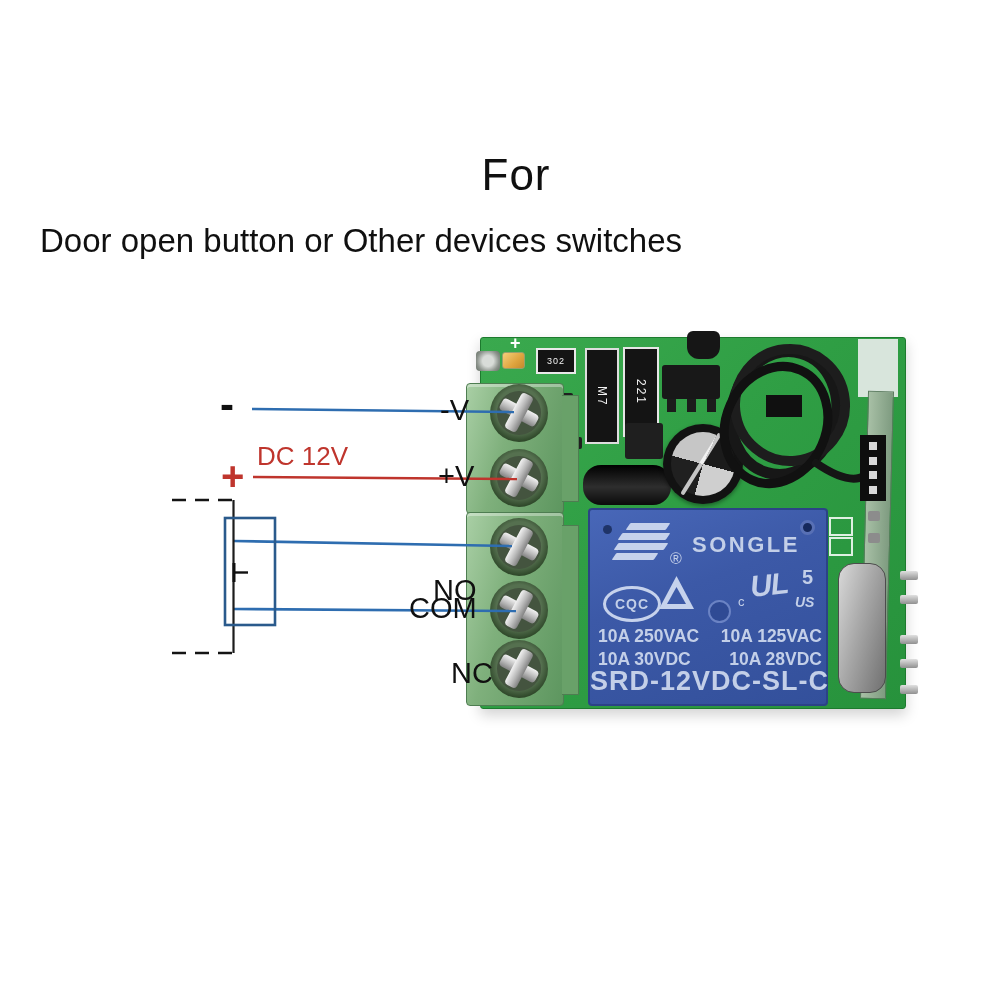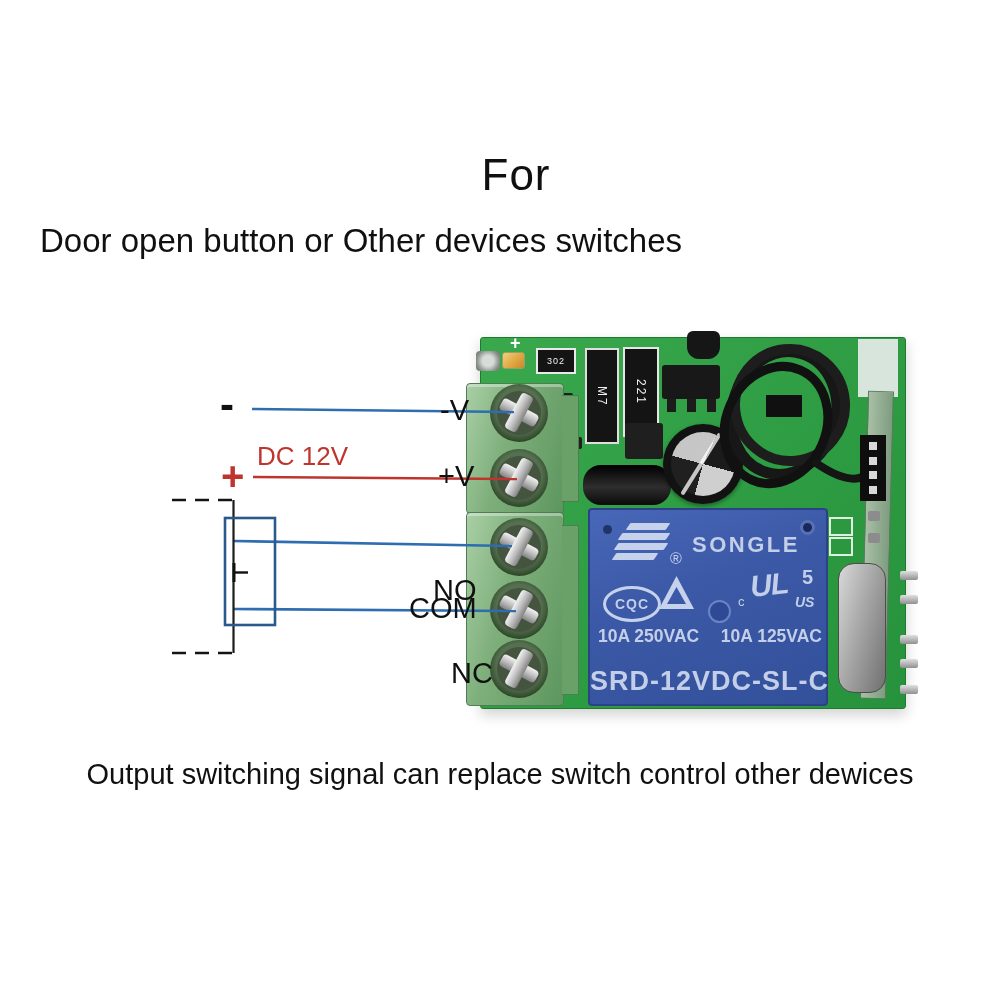--- a/index.html
+++ b/index.html
@@ -104,21 +104,20 @@
   .rrow1{top:116px;} .rrow2{top:139px;}
   .rmodel{left:0;top:156px;width:100%;text-align:right;font-size:27px;font-weight:700;letter-spacing:1px;white-space:nowrap;}
 </style>
 </head>
 <body>
 
 <div class="stage">
 
   <div class="abs title">For</div>
   <div class="abs subtitle">Door open button or Other devices switches</div>
-  <div class="abs caption">Output switching signal can replace switch control other dewices</div>
 
   <div class="abs pcb">
     <div class="abs board"></div>
     <div class="abs white-strip"></div>
     <div class="abs silk-plus">+</div>
     <div class="abs clip"></div>
     <div class="abs led"></div>
 
     <div class="abs chip r302">
       <span>302</span>
@@ -225,20 +224,24 @@
         </div>
       <div class="abs rul-c">c</div>
       <div class="abs rul">UL</div>
       <div class="abs rul5">5</div>
       <div class="abs rulus">US</div>
       <div class="abs rcircle"></div>
       <div class="abs rrow rrow1">
         <span>10A 250VAC</span>
         <span>10A 125VAC</span>
       </div>
+      <div class="abs rrow rrow2">
+        <span>10A 30VDC</span>
+        <span>10A 28VDC</span>
+      </div>
       <div class="abs rmodel">SRD-12VDC-SL-C</div>
     </div>
   </div>
 
   <svg class="abs wires" viewBox="0 0 1000 1000">
     <line x1="252" y1="409" x2="514" y2="412" stroke="#2e6db0" stroke-width="2.6"></line>
     <line x1="253" y1="477" x2="517" y2="479" stroke="#bf352d" stroke-width="2.6"></line>
     <line x1="233.5" y1="541" x2="512" y2="546" stroke="#2e6db0" stroke-width="2.6"></line>
     <line x1="233.5" y1="609" x2="516" y2="611" stroke="#2e6db0" stroke-width="2.6"></line>
     <line x1="172" y1="500" x2="233.5" y2="500" stroke="#141414" stroke-width="2.6" stroke-dasharray="14 9"></line>

